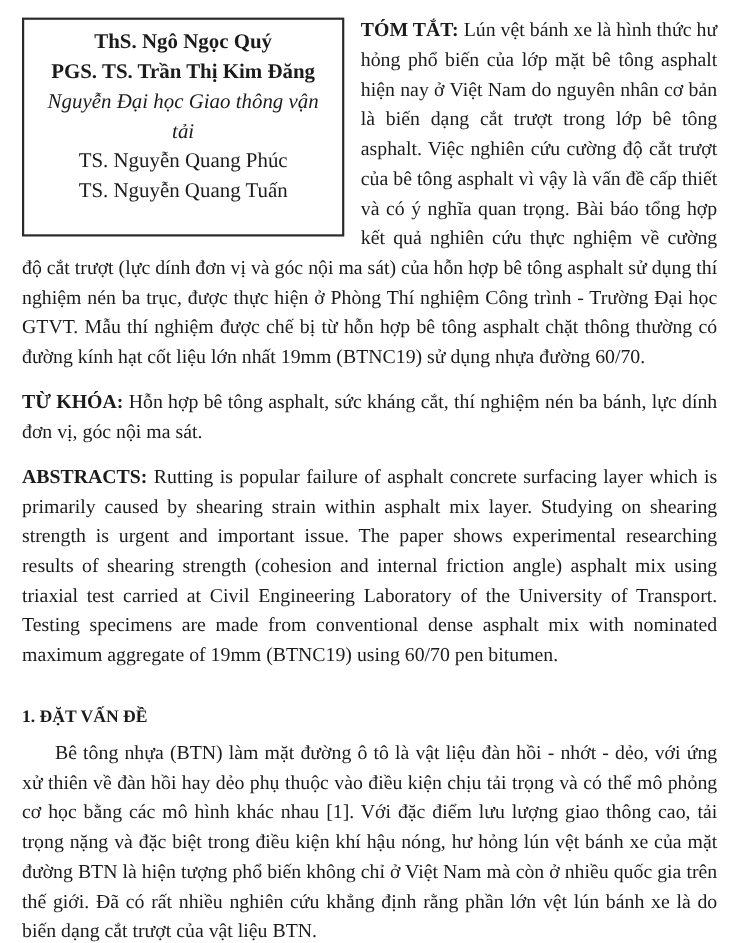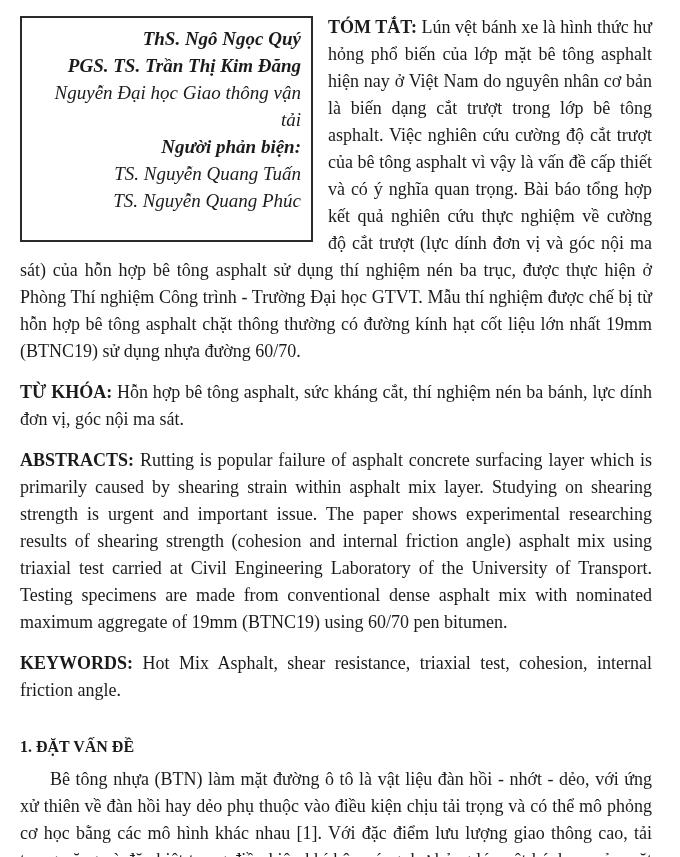--- a/index.html
+++ b/index.html
@@ -23,22 +23,21 @@
     width: 293px;
     border: 2px solid #2a2a2a;
     padding: 7px 10px 26px 10px;
     margin: 2px 15px 10px 0;
     background: #ffffff;
   }
   .author-box p {
     margin: 0;
     font-size: 19px;
     line-height: 27px;
-    text-align: right;
-    font-style: italic;
+    text-align: center;
   }
   .bold   { font-weight: bold; }
   .italic { font-style: italic; }
 
   .para {
     font-size: 18px;
     line-height: 27px;
     text-align: justify;
     margin: 0 12px 14px 0;
   }
@@ -56,42 +55,37 @@
 </style>
 </head>
 <body>
 
 <div class="page">
 
   <div class="author-box">
     <p class="bold">ThS. Ngô Ngọc Quý</p>
     <p class="bold">PGS. TS. Trần Thị Kim Đăng</p>
     <p class="italic">Nguyễn Đại học Giao thông vận tải</p>
-    <p class="bold">Người phản biện:</p>
+    <p>TS. Nguyễn Quang Phúc</p>
     <p>TS. Nguyễn Quang Tuấn</p>
-    <p>TS. Nguyễn Quang Phúc</p>
   </div>
 
   <p class="para">
     <span class="label">TÓM TẮT:</span>
     <span>Lún vệt bánh xe là hình thức hư hỏng phổ biến của lớp mặt bê tông asphalt hiện nay ở Việt Nam do nguyên nhân cơ bản là biến dạng cắt trượt trong lớp bê tông asphalt. Việc nghiên cứu cường độ cắt trượt của bê tông asphalt vì vậy là vấn đề cấp thiết và có ý nghĩa quan trọng. Bài báo tổng hợp kết quả nghiên cứu thực nghiệm về cường độ cắt trượt (lực dính đơn vị và góc nội ma sát) của hỗn hợp bê tông asphalt sử dụng thí nghiệm nén ba trục, được thực hiện ở Phòng Thí nghiệm Công trình - Trường Đại học GTVT. Mẫu thí nghiệm được chế bị từ hỗn hợp bê tông asphalt chặt thông thường có đường kính hạt cốt liệu lớn nhất 19mm (BTNC19) sử dụng nhựa đường 60/70.</span>
   </p>
 
   <p class="para clearing">
     <span class="label">TỪ KHÓA:</span>
     <span>Hỗn hợp bê tông asphalt, sức kháng cắt, thí nghiệm nén ba bánh, lực dính đơn vị, góc nội ma sát.</span>
   </p>
 
   <p class="para">
     <span class="label">ABSTRACTS:</span>
     <span>Rutting is popular failure of asphalt concrete surfacing layer which is primarily caused by shearing strain within asphalt mix layer. Studying on shearing strength is urgent and important issue. The paper shows experimental researching results of shearing strength (cohesion and internal friction angle) asphalt mix using triaxial test carried at Civil Engineering Laboratory of the University of Transport. Testing specimens are made from conventional dense asphalt mix with nominated maximum aggregate of 19mm (BTNC19) using 60/70 pen bitumen.</span>
   </p>
 
-  <p class="para">
-    <span class="label">KEYWORDS:</span>
-    <span>Hot Mix Asphalt, shear resistance, triaxial test, cohesion, internal friction angle.</span>
-  </p>
 
   <h2 class="section-heading">1. ĐẶT VẤN ĐỀ</h2>
 
   <p class="para indent">Bê tông nhựa (BTN) làm mặt đường ô tô là vật liệu đàn hồi - nhớt - dẻo, với ứng xử thiên về đàn hồi hay dẻo phụ thuộc vào điều kiện chịu tải trọng và có thể mô phỏng cơ học bằng các mô hình khác nhau [1]. Với đặc điểm lưu lượng giao thông cao, tải trọng nặng và đặc biệt trong điều kiện khí hậu nóng, hư hỏng lún vệt bánh xe của mặt đường BTN là hiện tượng phổ biến không chỉ ở Việt Nam mà còn ở nhiều quốc gia trên thế giới. Đã có rất nhiều nghiên cứu khẳng định rằng phần lớn vệt lún bánh xe là do biến dạng cắt trượt của vật liệu BTN.</p>
 
 </div>
 
 </body></html>

